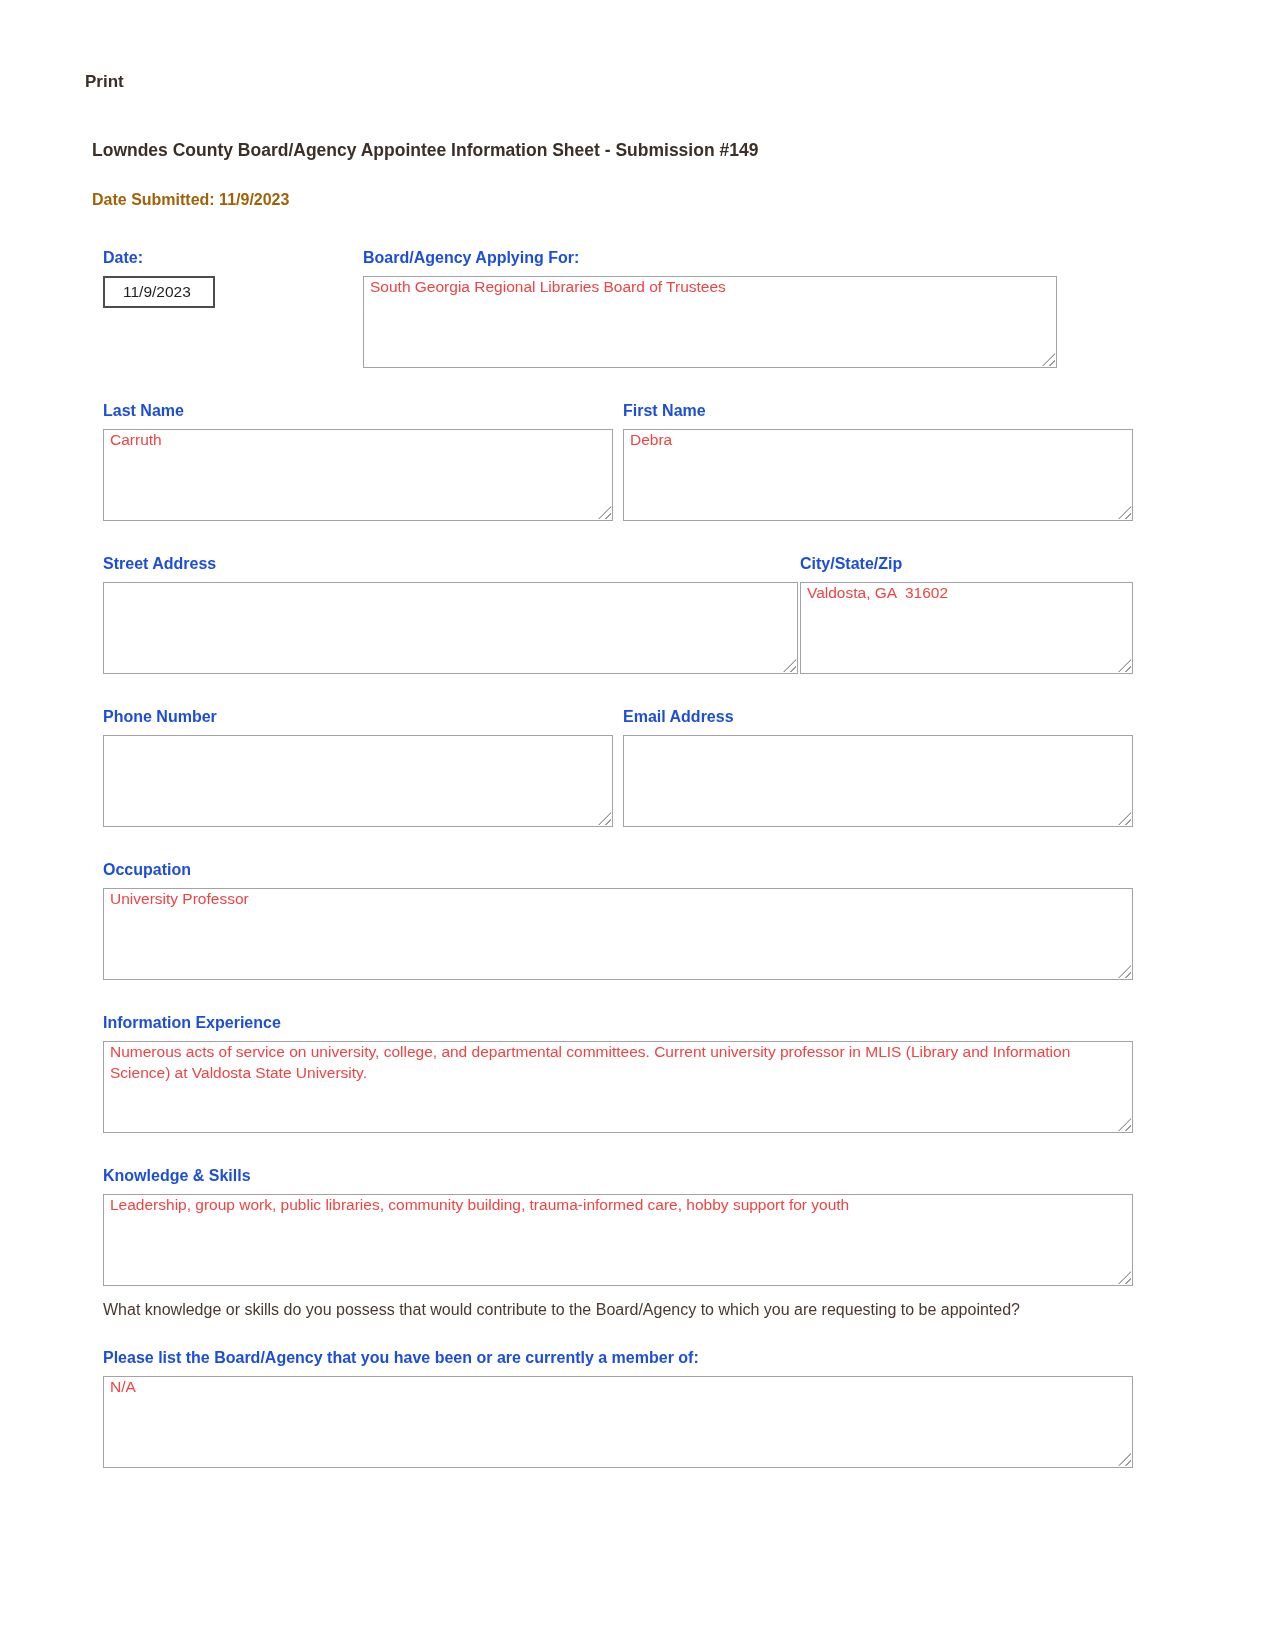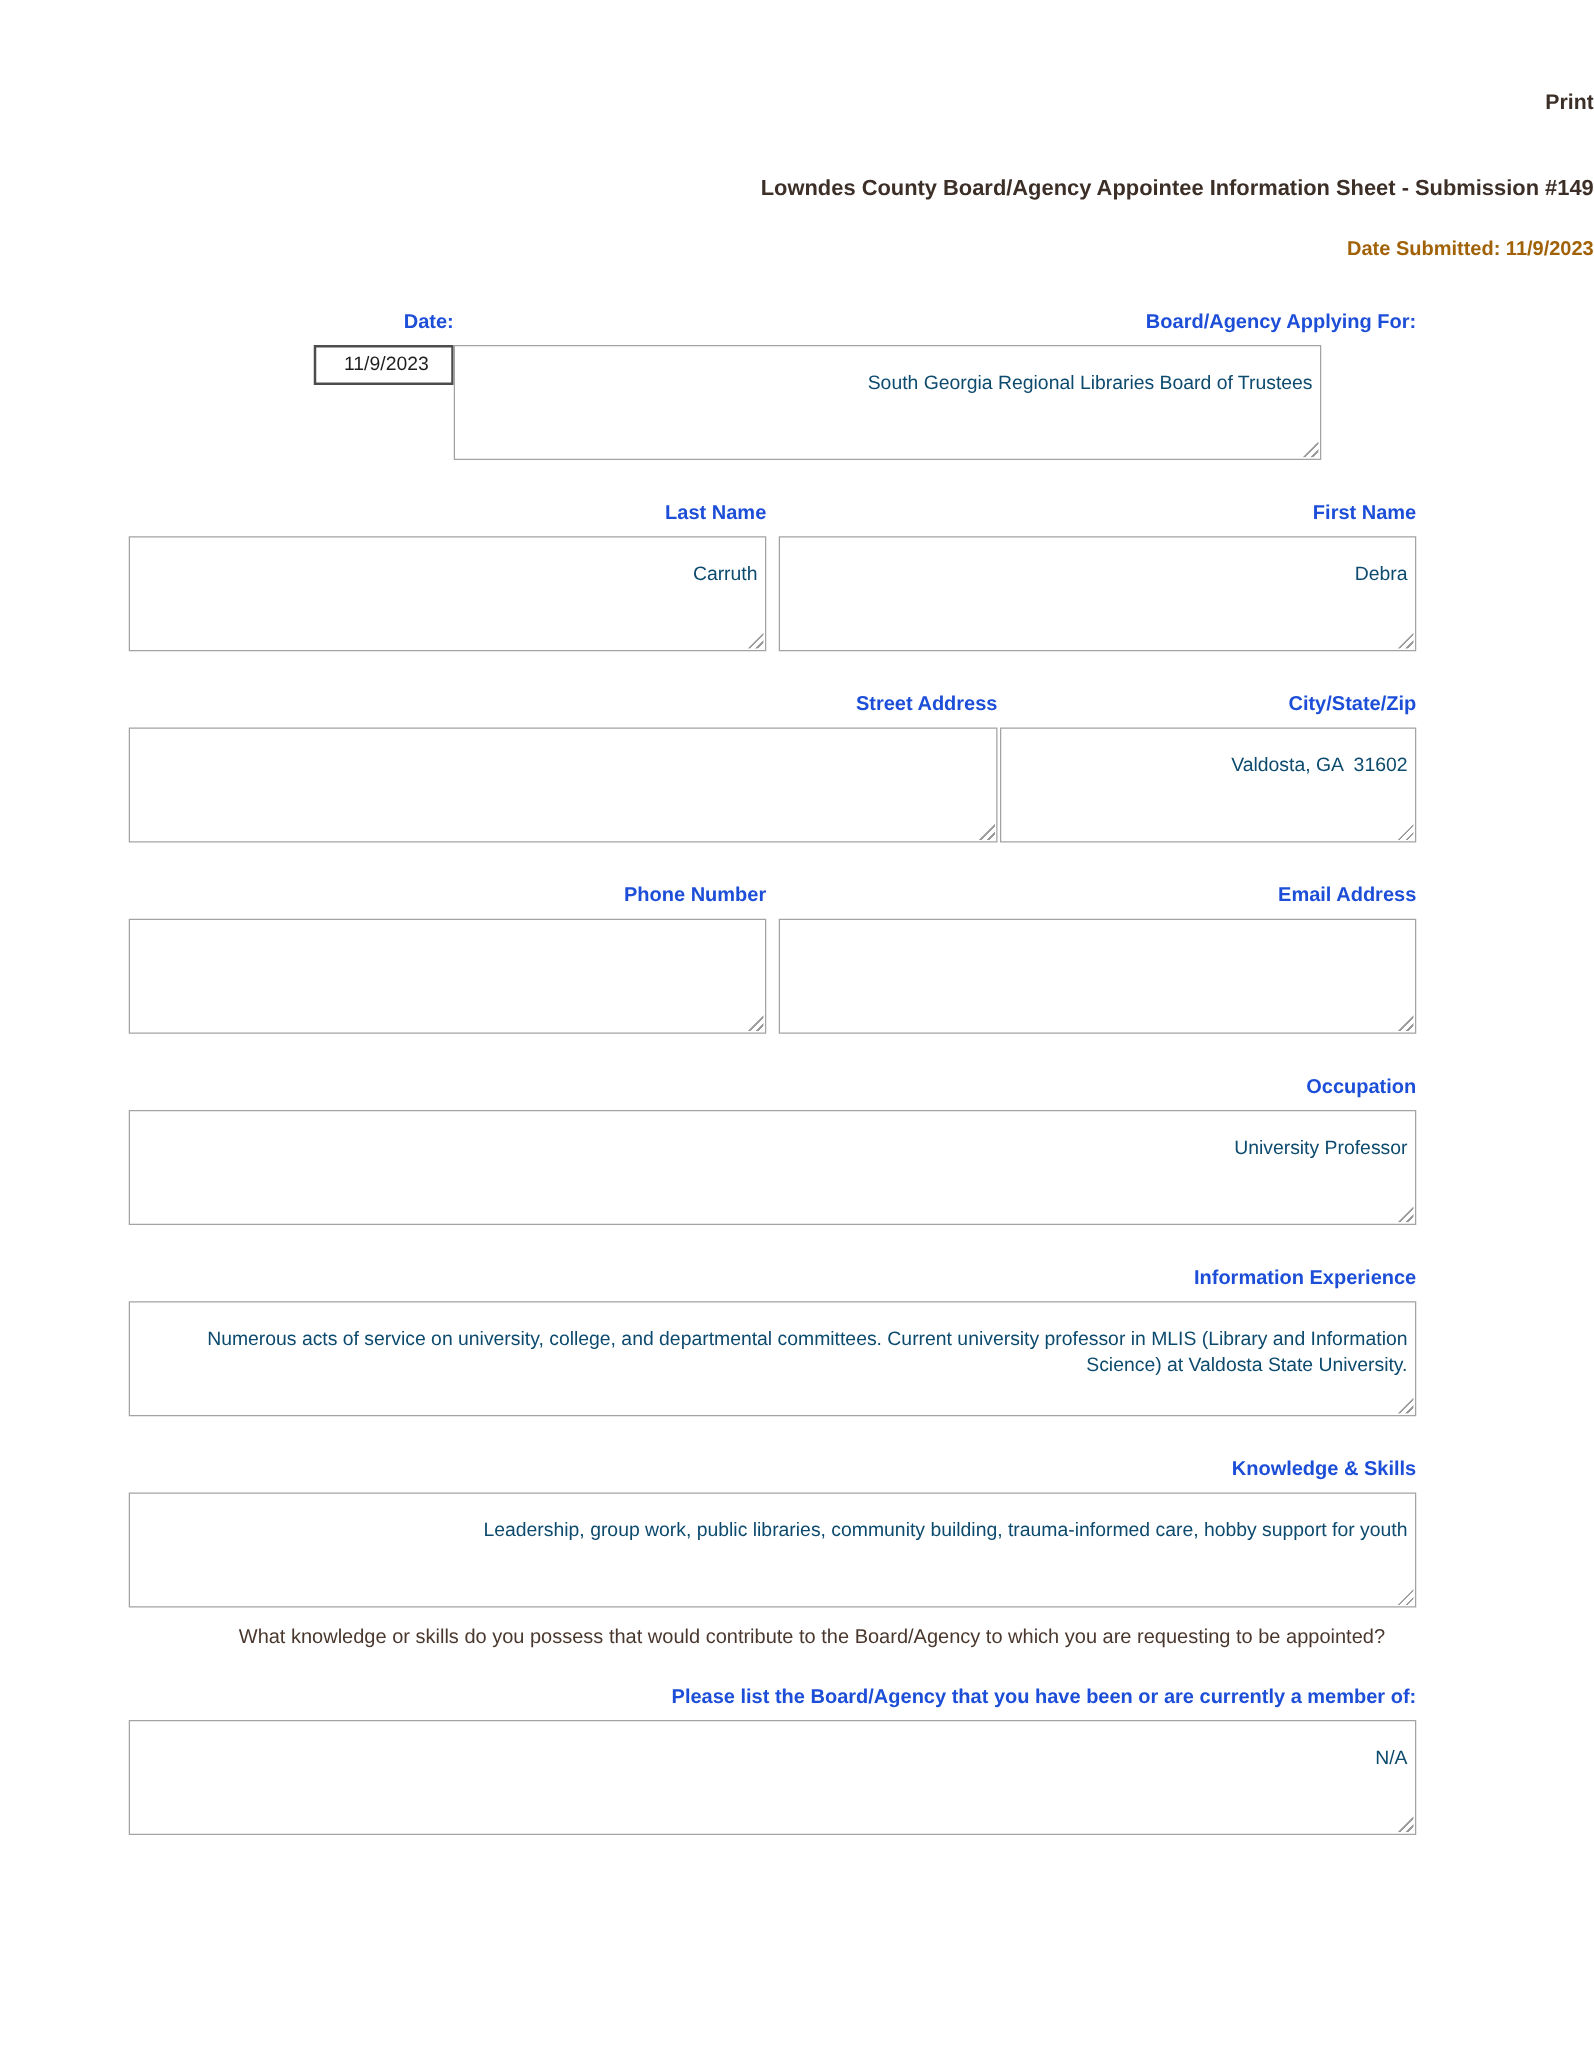--- a/index.html
+++ b/index.html
@@ -1,15 +1,15 @@
 <!DOCTYPE html>
 <html><head>
 <meta charset="utf-8">
 <style>
-  * { box-sizing: border-box; text-align: right; }
+  * { box-sizing: border-box; }
   html, body {
     margin: 0;
     padding: 0;
     background: #ffffff;
     font-family: "Liberation Sans", sans-serif;
   }
   .doc {
     position: relative;
     width: 1275px;
     height: 1650px;
@@ -73,25 +73,25 @@
   .ta {
     position: relative;
     width: 100%;
   }
   .ta textarea {
     display: block;
     width: 100%;
     height: 92px;
     border: 1px solid #a3a3a3;
     background: #ffffff;
-    padding: 20px 6px;
+    padding: 0 6px;
     font-family: "Liberation Sans", sans-serif;
     font-size: 15.5px;
     line-height: 1.35;
-    color: #0c4a6e;
+    color: #ef4444;
     resize: none;
     overflow: hidden;
     outline: none;
   }
   .ta-board textarea { width: 694px; }
   .ta::after {
     content: "";
     position: absolute;
     right: 2px;
     bottom: 2px;

